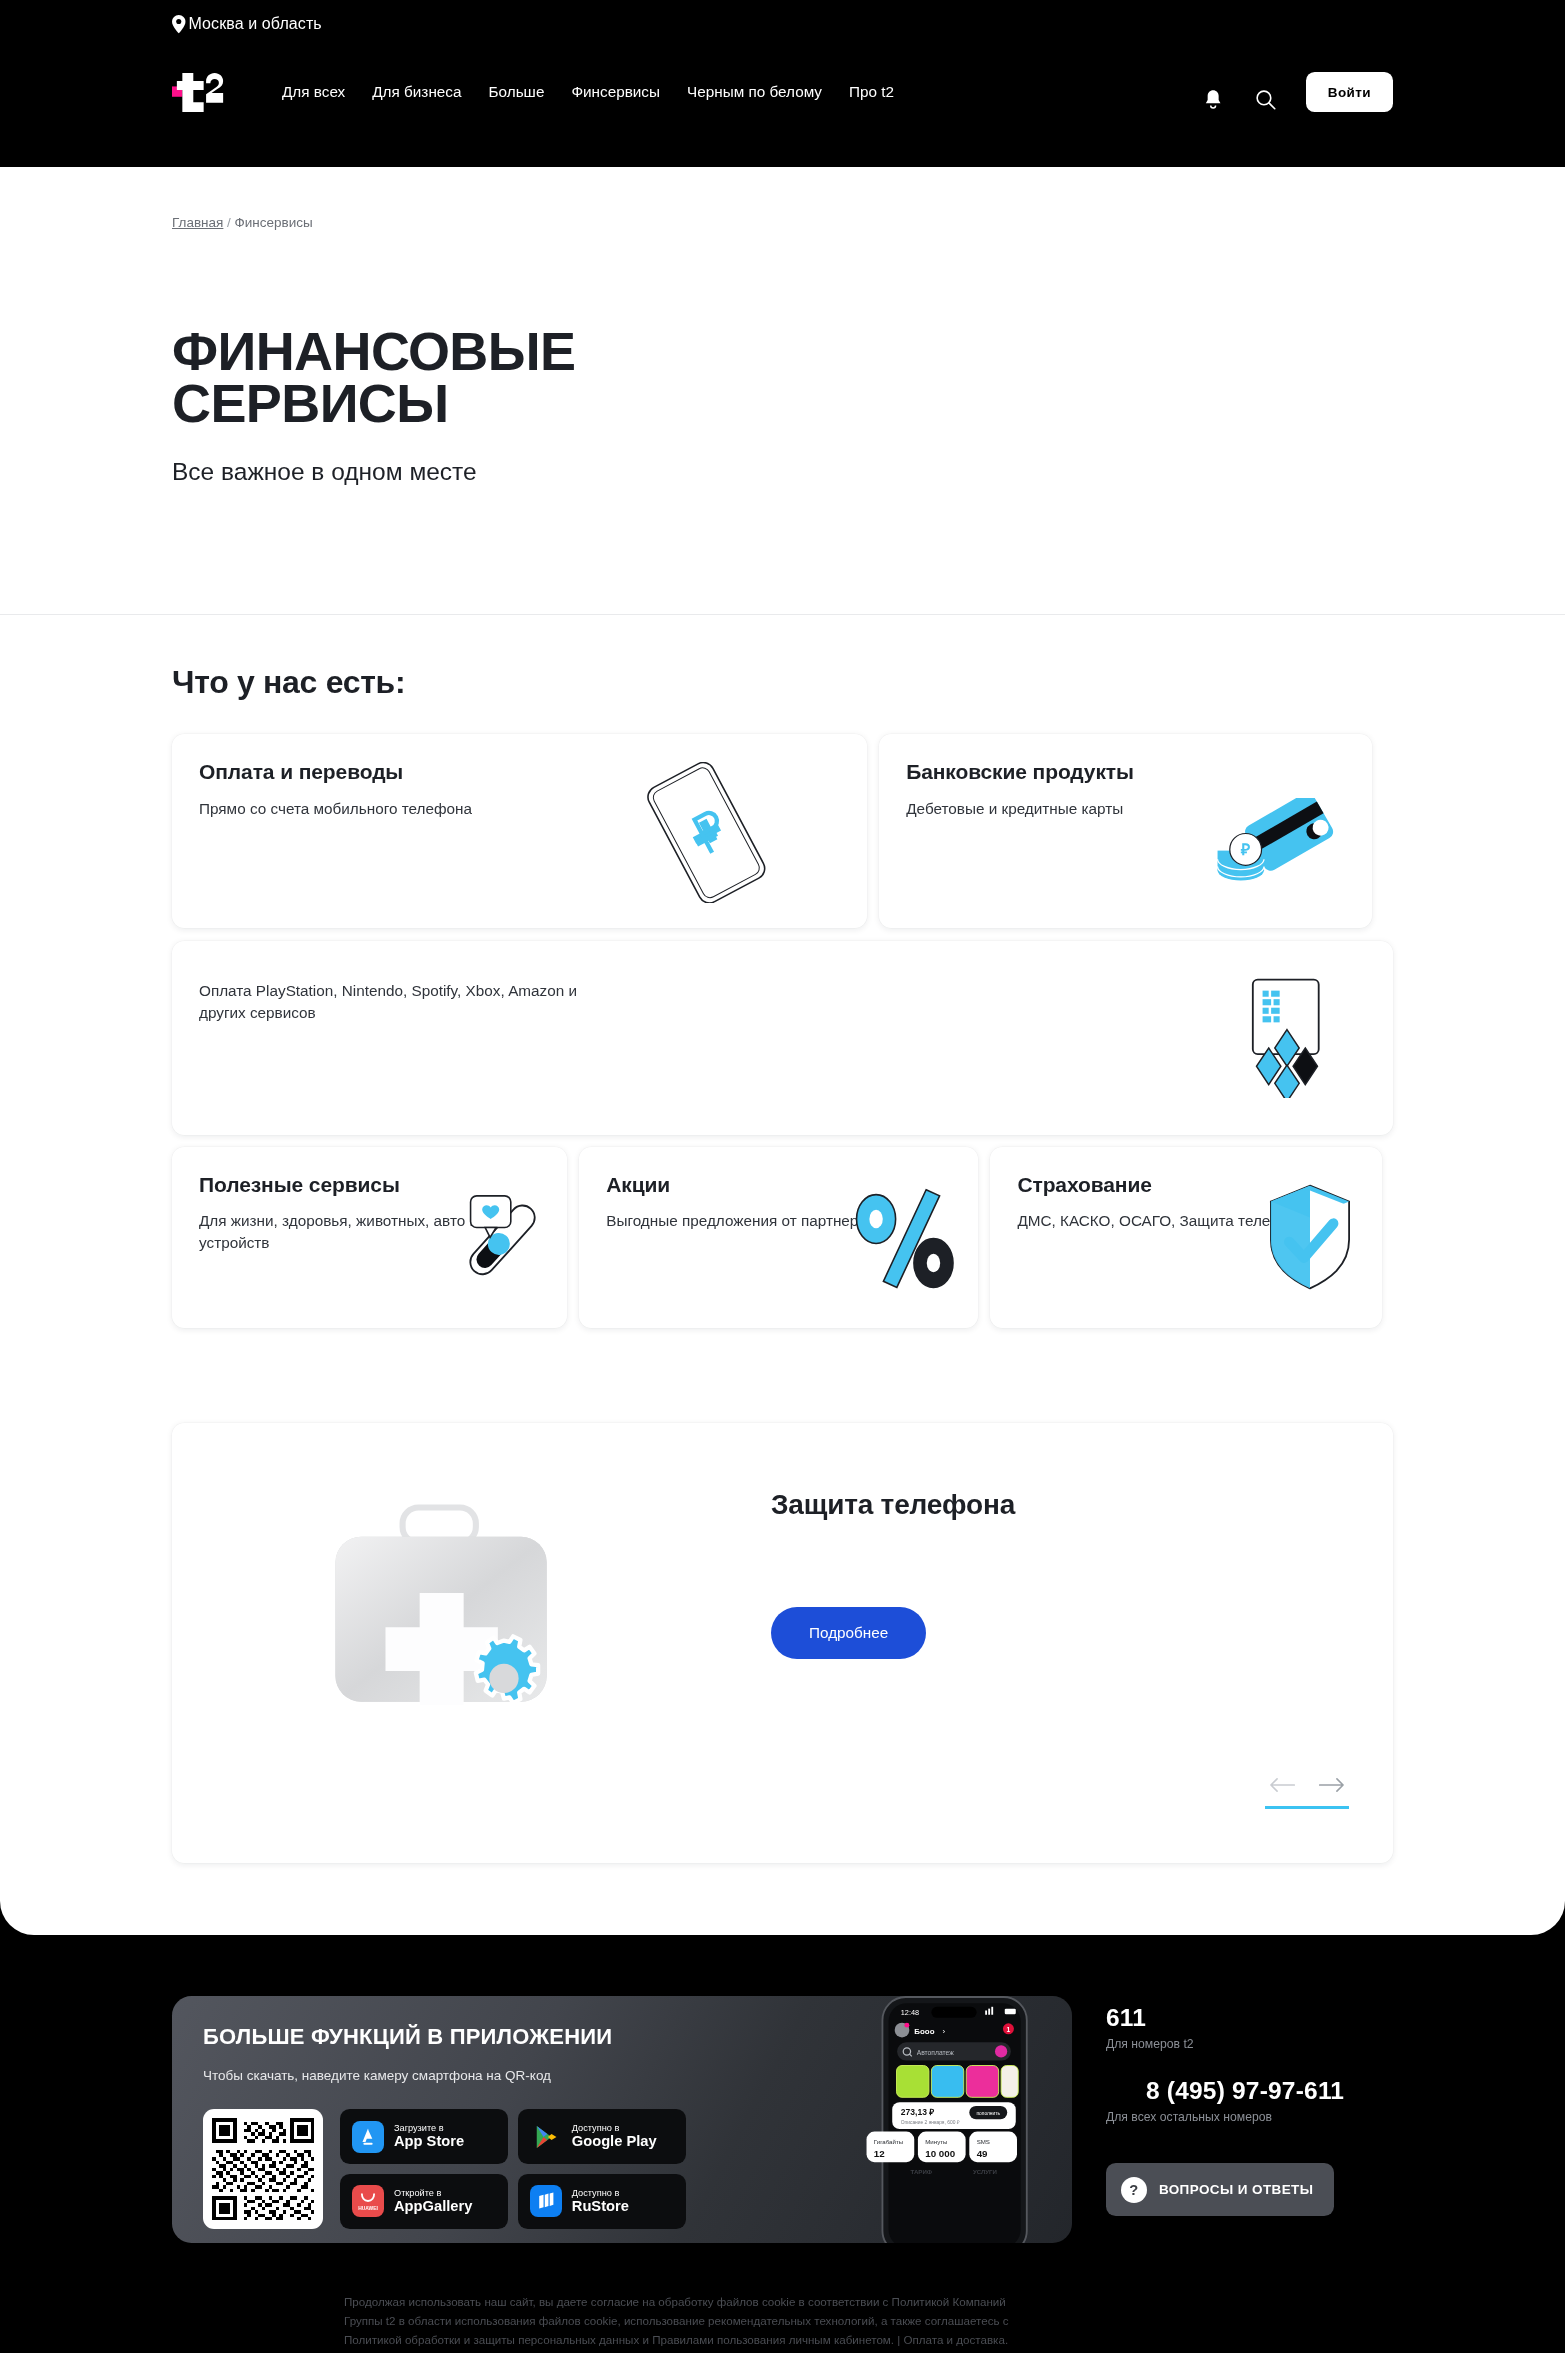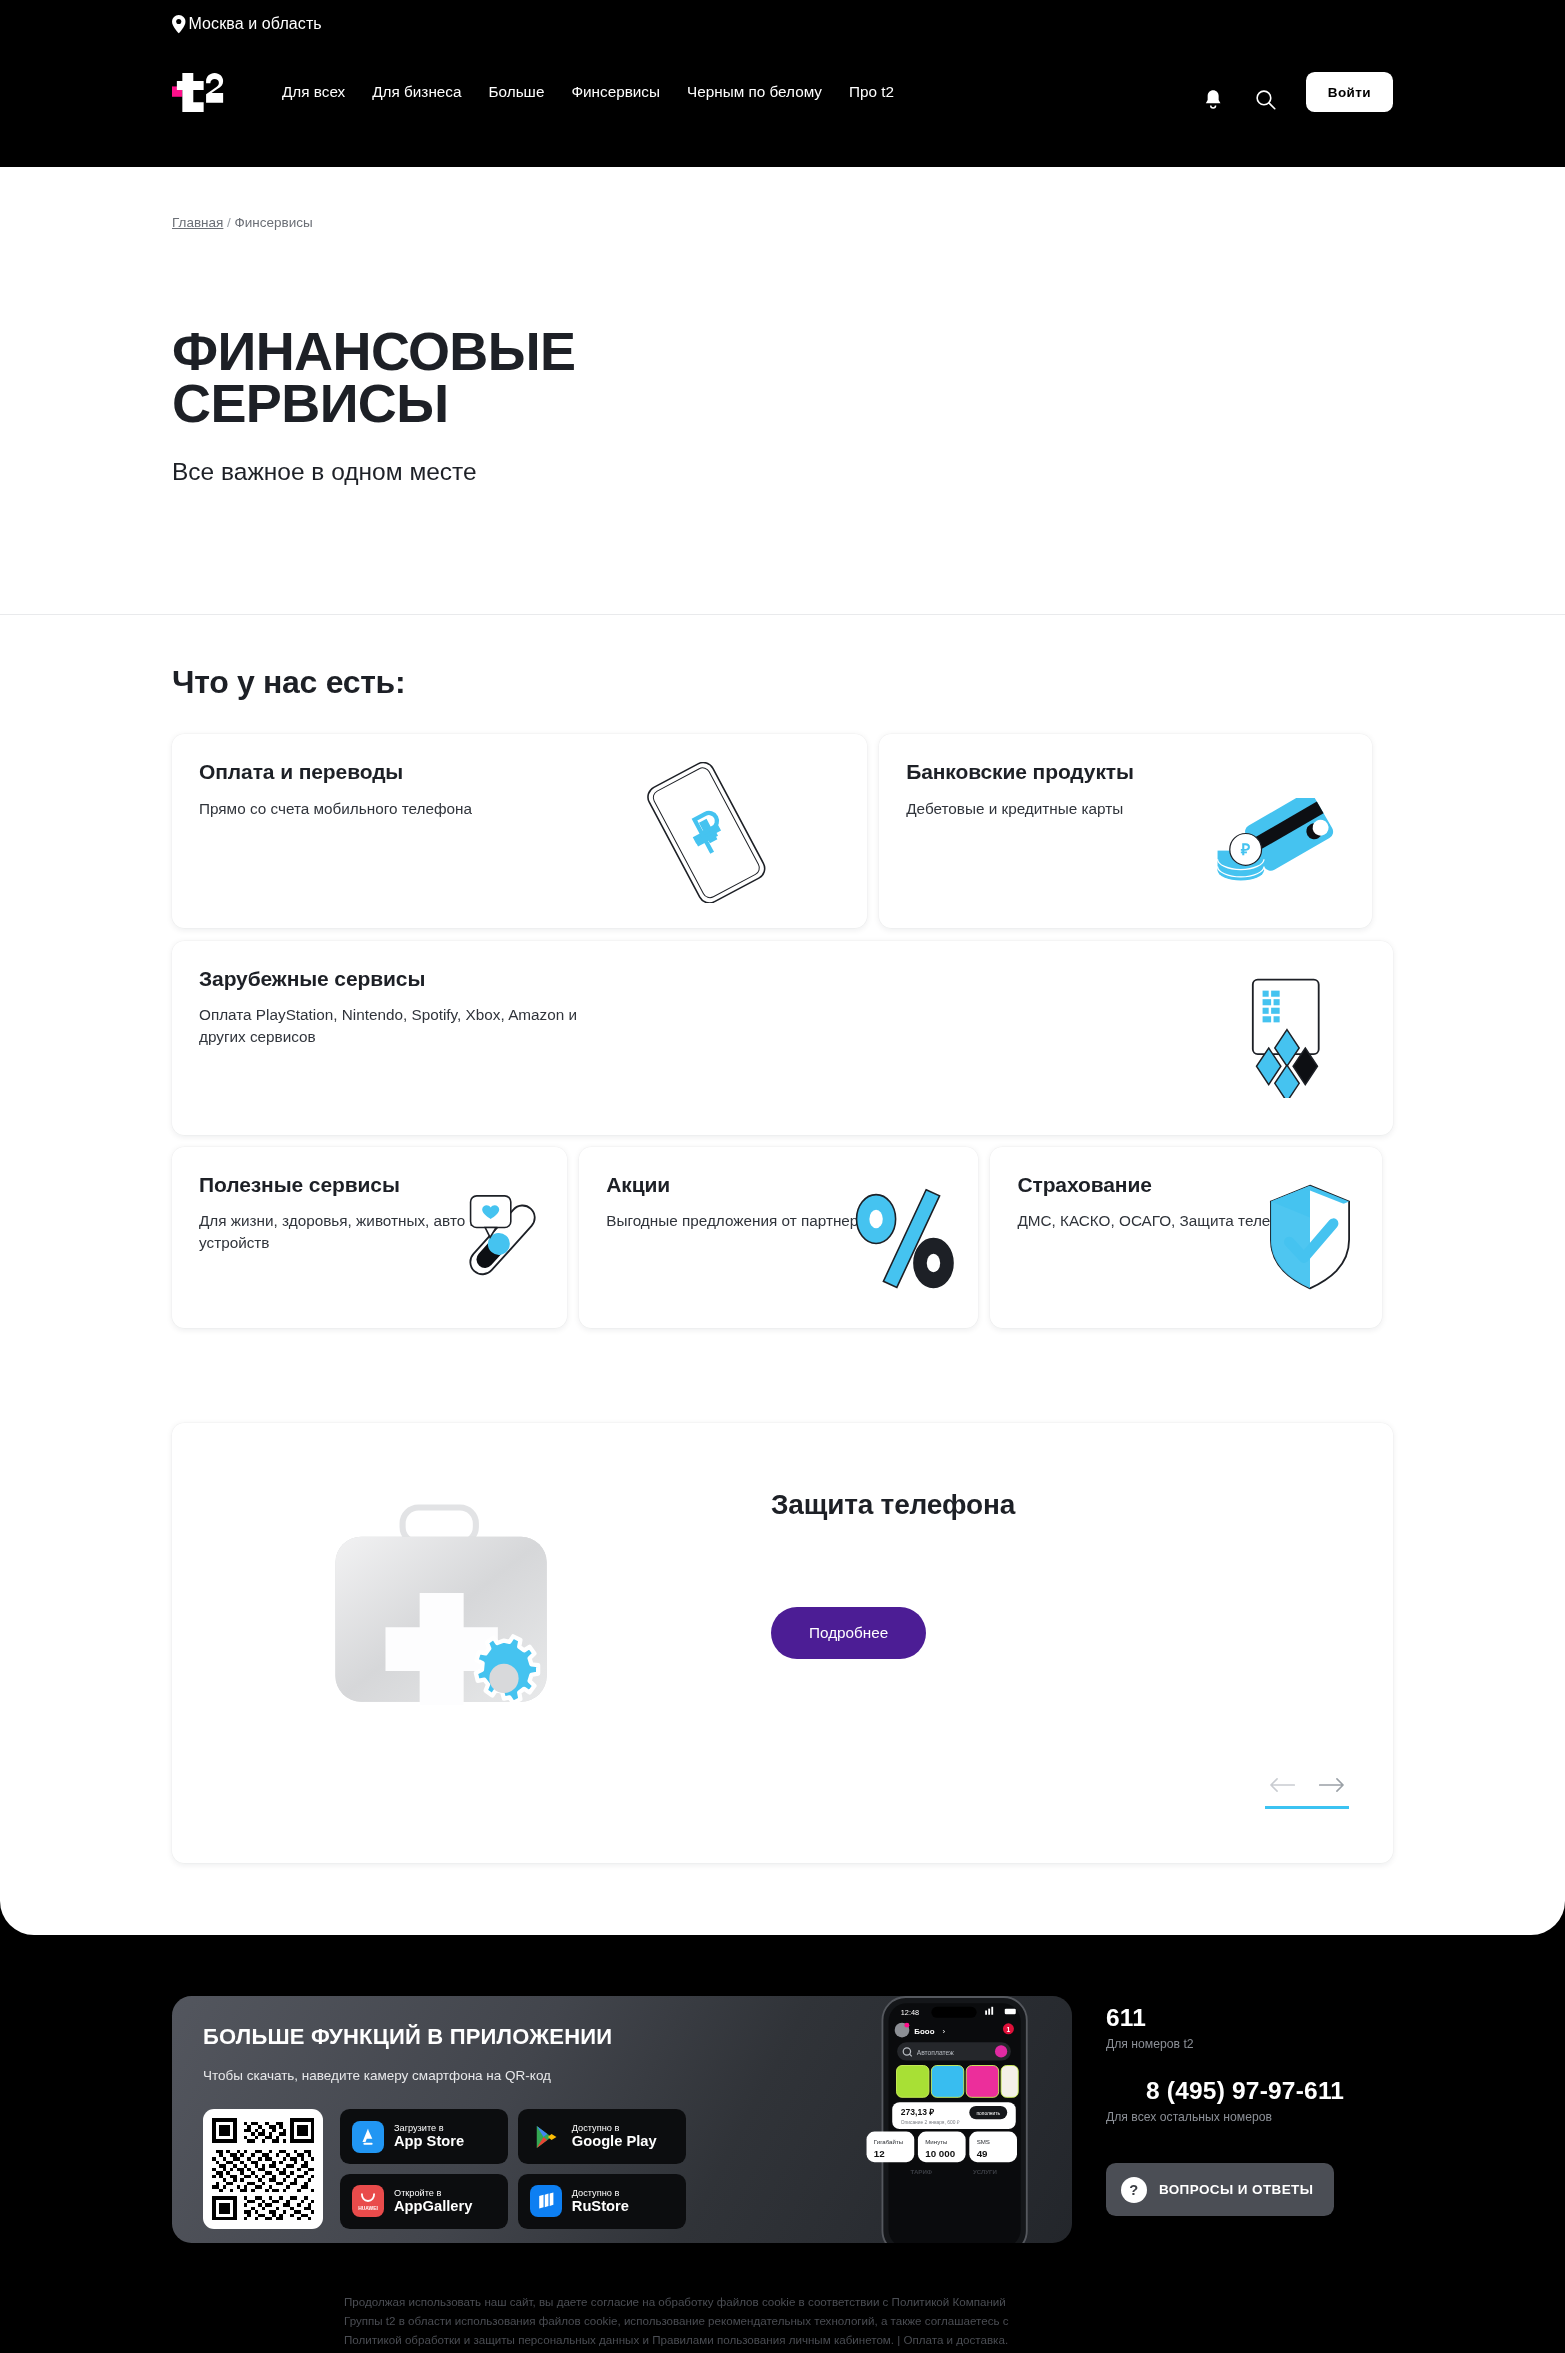--- a/index.html
+++ b/index.html
@@ -87,21 +87,21 @@
   .promo {
     background:#fff; border-radius: 12.2px; height: 440px; position: relative;
     box-shadow: 0 1.2px 6.1px rgba(16,24,40,.08), 0 0 0 0.6px rgba(16,24,40,.03);
     display: flex; align-items: stretch;
   }
   .promo-art { flex: 0 0 599px; position: relative; }
   .promo-body { flex: 1 1 auto; padding: 66px 44px 0 0; }
   .promo-body h3 { font-size: 28px; font-weight: 800; color:#1d2026; letter-spacing:-0.2px; }
   .promo-body p { margin-top: 26px; font-size: 16px; line-height: 1.55; color:#30343b; max-width: 556px; }
   .promo-cta {
-    margin-top: 86px; background:#4c1d95; color:#fff; border:none; cursor:pointer;
+    margin-top: 86px; background:#1d4ed8; color:#fff; border:none; cursor:pointer;
     border-radius: 611px; padding: 17px 38px; font-size: 15.3px; font-weight: 500;
     font-family:"Liberation Sans", sans-serif;
   }
   .promo-nav {
     position:absolute; right: 44px; bottom: 54px; display:flex; align-items:center; gap: 16px;
     padding-bottom: 8.6px; border-bottom: 3.1px solid #3cc3f2;
   }
   .arrow-btn { width: 34px; height: 24.5px; display:flex; align-items:center; justify-content:center; cursor:pointer; }
   .sheet-pad { height: 72px; }
 
@@ -252,21 +252,20 @@
               <path d="M14 100c0 9 17 17 38 17s38-8 38-17M14 112c0 9 17 17 38 17s38-8 38-17" stroke="#fff" stroke-width="2" fill="none"></path>
               <circle cx="60" cy="84" r="26" fill="#fff" stroke="#1d2026" stroke-width="2"></circle>
               <text x="60" y="93" font-family="Liberation Sans, sans-serif" font-size="26" font-weight="700" fill="#45C3F0" text-anchor="middle">₽</text>
             </svg>
           </span>
         </div>
       </div>
 
       <div class="row">
         <div class="card card-foreign">
-          <h3>Зарубежные сервисы</h3>
           <p>Оплата PlayStation, Nintendo, Spotify, Xbox, Amazon и других сервисов</p>
           <span class="art" style="right:56px; top:35px;">
             <svg width="122" height="122" viewBox="0 0 200 200" fill="none">
               <rect x="62" y="6" width="108" height="122" rx="8" stroke="#1d2026" stroke-width="3" fill="#fff"></rect>
               <g fill="#45C3F0">
                 <rect x="78" y="24" width="10" height="10"></rect>
                   <rect x="92" y="24" width="14" height="10"></rect>
                 <rect x="78" y="38" width="14" height="10"></rect>
                   <rect x="96" y="38" width="10" height="10"></rect>
                 <rect x="78" y="52" width="10" height="10"></rect>

